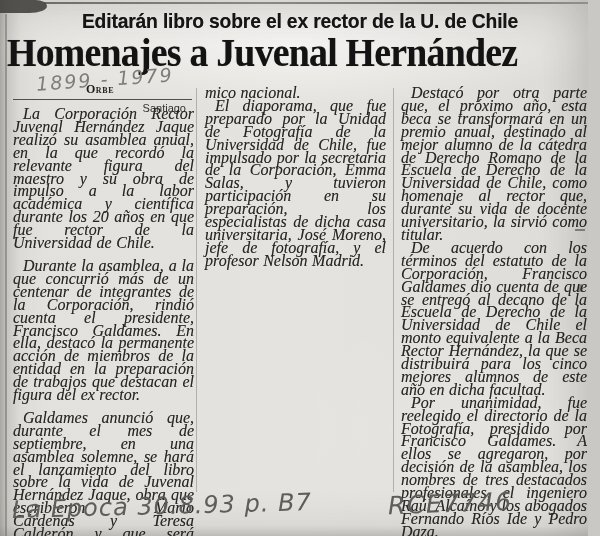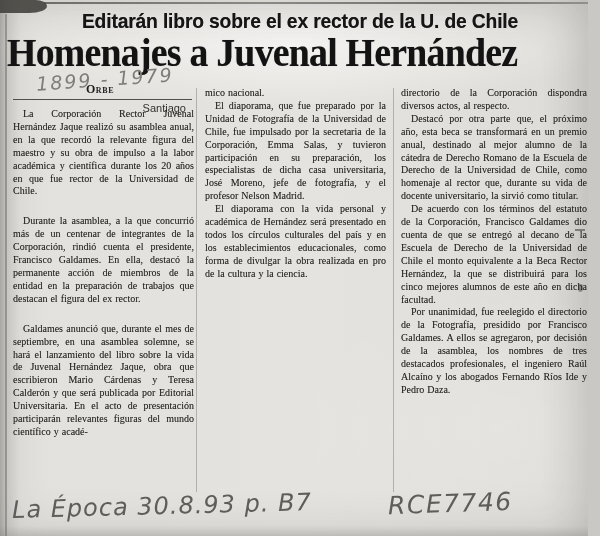--- a/index.html
+++ b/index.html
@@ -59,28 +59,29 @@
     font-size: 12px; letter-spacing: 0.6px; color: #1c1c1c; }
   .byline-rule { position: absolute; top: 99px; left: 13px; width: 179px; height: 1px;
     background: #504f4b; }
   .byline-city { position: absolute; top: 102px; left: 14px; width: 172px;
     text-align: right; font-family: "Liberation Sans", sans-serif;
     font-size: 11px; color: #323230; }
 
   .col {
     position: absolute; width: 181px;
     text-align: justify;
-    font-size: 10px; line-height: 12.9px;
+    font-size: 16px; line-height: 12.9px;
     color: #262624; word-spacing: 0.5px;
     text-shadow: 0 0 0.4px rgba(20,20,20,0.35);
+    font-style: italic;
   }
   .col p { margin: 0; text-indent: 10px; }
   .col p.cont { text-indent: 0; }
   .col-1 { left: 13px; top: 108px; }
-  .col-1 p + p { margin-top: 17px; }
+  .col-1 p + p { margin-top: 10px; }
   .col-2 { left: 205px; top: 87px; }
   .col-3 { left: 401px; top: 87px; width: 186px; }
   .divider { position: absolute; top: 88px; height: 404px; width: 1px; background: #b1b0ac; }
   .divider-1 { left: 196px; }
   .divider-2 { left: 393px; }
 </style>
 </head>
 <body>
 
 <div class="page">
@@ -106,25 +107,23 @@
 
   <div class="col col-1">
     <p>La Corporación Rector Juvenal Hernández Jaque realizó su asamblea anual, en la que recordó la relevante figura del maestro y su obra de impulso a la labor académica y científica durante los 20 años en que fue rector de la Universidad de Chile.</p>
     <p>Durante la asamblea, a la que concurrió más de un centenar de integrantes de la Corporación, rindió cuenta el presidente, Francisco Galdames. En ella, destacó la permanente acción de miembros de la entidad en la preparación de trabajos que destacan el figura del ex rector.</p>
     <p>Galdames anunció que, durante el mes de septiembre, en una asamblea solemne, se hará el lanzamiento del libro sobre la vida de Juvenal Hernández Jaque, obra que escribieron Mario Cárdenas y Teresa Calderón y que será publicada por Editorial Universitaria. En el acto de presentación participarán relevantes figuras del mundo científico y acadé-</p>
   </div>
 
   <div class="col col-2">
     <p class="cont">mico nacional.</p>
     <p>El diaporama, que fue preparado por la Unidad de Fotografía de la Universidad de Chile, fue impulsado por la secretaria de la Corporación, Emma Salas, y tuvieron participación en su preparación, los especialistas de dicha casa universitaria, José Moreno, jefe de fotografía, y el profesor Nelson Madrid.</p>
-    <p>El diaporama con la vida personal y académica de Hernández será presentado en todos los círculos culturales del país y en los establecimientos educacionales, como forma de divulgar la obra realizada en pro de la cultura y la ciencia.</p>
   </div>
 
   <div class="col col-3">
-    <p class="cont">directorio de la Corporación dispondra diversos actos, al respecto.</p>
     <p>Destacó por otra parte que, el próximo año, esta beca se transformará en un premio anual, destinado al mejor alumno de la cátedra de Derecho Romano de la Escuela de Derecho de la Universidad de Chile, como homenaje al rector que, durante su vida de docente universitario, la sirvió como titular.</p>
     <p>De acuerdo con los términos del estatuto de la Corporación, Francisco Galdames dio cuenta de que se entregó al decano de la Escuela de Derecho de la Universidad de Chile el monto equivalente a la Beca Rector Hernández, la que se distribuirá para los cinco mejores alumnos de este año en dicha facultad.</p>
     <p>Por unanimidad, fue reelegido el directorio de la Fotografía, presidido por Francisco Galdames. A ellos se agregaron, por decisión de la asamblea, los nombres de tres destacados profesionales, el ingeniero Raúl Alcaíno y los abogados Fernando Ríos Ide y Pedro Daza.</p>
   </div>
 
   <div class="hw hw-source">La Época 30.8.93 p. B7</div>
   <div class="hw hw-code">RCE7746</div>
 
 </div>
 

